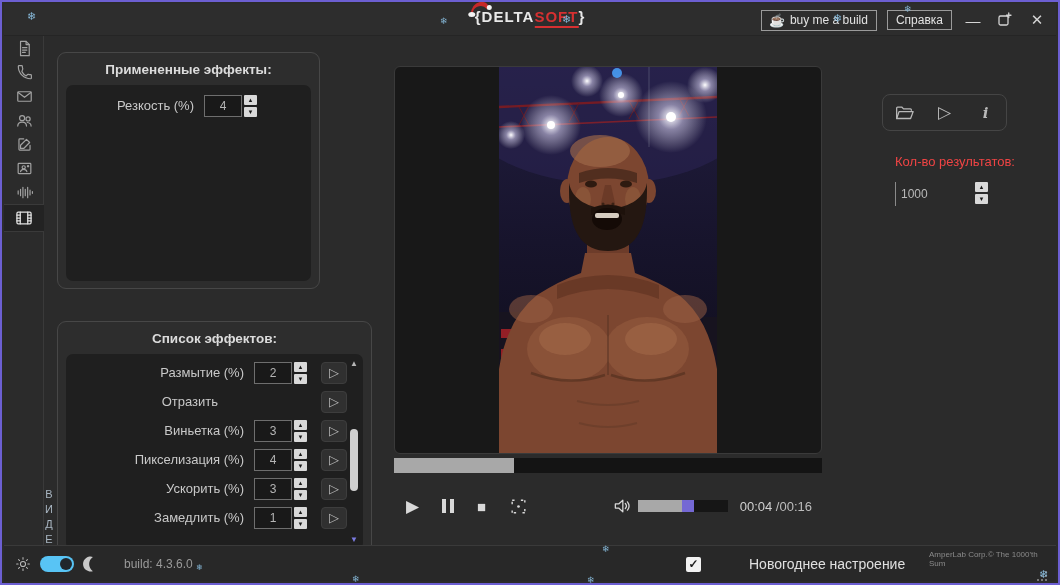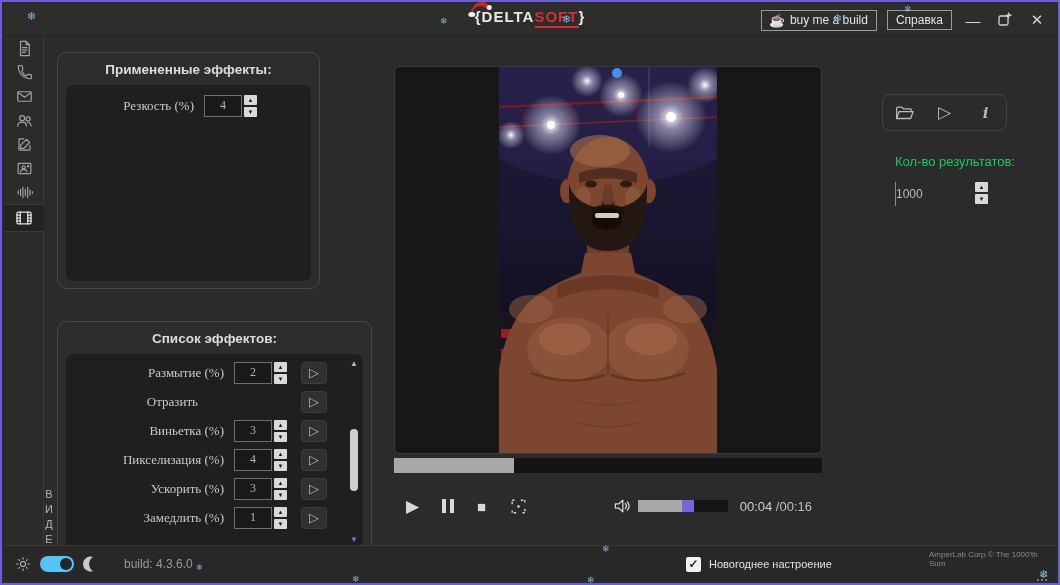--- a/index.html
+++ b/index.html
@@ -32,33 +32,33 @@
   .icn svg { stroke:#a2a2a2; fill:none; stroke-width:1.5; stroke-linecap:round; stroke-linejoin:round; }
   .icn.active { height:28px; background:#232323; border-top:1px solid #3a3a3a; border-bottom:1px solid #3a3a3a; }
   .icn.active svg { stroke:#e2e2e2; }
   .side-label { position:absolute; left:0; top:452px; width:40px; text-align:center;
     writing-mode:vertical-rl; text-orientation:upright; letter-spacing:3px;
     color:#a9b6c2; font-size:11px; left:11px; }
   
   .panel { position:absolute; border:1px solid #474747; border-radius:9px; background:#2d2d2d; }
   .panel-title { text-align:center; font-weight:bold; color:#dcdcdc; font-size:13.5px; padding-top:9px; }
   .panel-inner { position:absolute; left:8px; right:8px; top:32px; bottom:7px;
-    background:#1f1f1f; border-radius:7px;font-family:Liberation Serif, serif; }
+    background:#1f1f1f; border-radius:7px; }
   .p-applied { left:55px; top:50px; width:263px; height:237px; }
   .p-list    { left:55px; top:295px; width:315px; height:237px;margin-top:24px; }
   .fx-row { display:flex; align-items:center; height:29px; padding-right:10px; justify-content:flex-end; }
   .fx-label { color:#c9c9c9; font-size:13px; margin-right:10px; white-space:nowrap; }
   .valbox { width:38px; height:22px; background:#191919; border:1px solid #6e6e6e;
     color:#b5b5b5; font-size:12px; display:flex; align-items:center; justify-content:center; }
   .spin { display:flex; flex-direction:column; gap:2px; margin-left:2px; }
   .spin span { width:13px; height:10px; background:#d9d9d9; color:#161616; font-size:6px;
     display:flex; align-items:center; justify-content:center; border-radius:1px; }
   .playfx { width:26px; height:22px; background:#303030; border:1px solid #3d3d3d; border-radius:4px;
     color:#b9b9b9; font-size:13px; display:flex; align-items:center; justify-content:center; margin-left:14px; }
-  .p-list .panel-inner { padding-right:32px; }
+  .p-list .panel-inner { padding-right:12px; }
   .fx-row.listed { padding-right:4px; }
   .novalue { width:79px; }
   
   .sbar { position:absolute; right:3px; top:4px; bottom:4px; width:12px; display:flex;
     flex-direction:column; align-items:center; }
   .sbar .arr { color:#b5b5b5; font-size:8px; height:12px; line-height:12px; }
   .sbar .arr.down { color:#7b7be0; }
   .sbar .track { flex:1; width:8px; position:relative; }
   .sbar .thumb { position:absolute; left:0; width:8px; top:36%; height:38%;
     background:#cfcfcf; border-radius:4px; }
@@ -84,36 +84,36 @@
   .time { margin-left:12px; margin-right:10px; font-size:13px; color:#cfcfcf; white-space:nowrap; }
   .time .tot { color:#bdbdbd; }
   
   .rgroup { position:absolute; left:880px; top:92px; width:125px; height:37px;
     border:1px solid #454545; border-radius:8px; display:flex; align-items:center; justify-content:space-around; }
   .rgroup .rbtn { color:#b9b9b9; display:flex; align-items:center; justify-content:center; width:30px; height:30px; }
   .rbtn svg { stroke:#b9b9b9; fill:none; stroke-width:1.4; stroke-linecap:round; stroke-linejoin:round; }
   .rbtn.playo { font-size:17px; }
   .rbtn.info { font-family:"DejaVu Serif", serif; font-style:italic; font-weight:bold; font-size:15px; }
   .results-label { position:absolute; left:868px; top:152px; width:170px; text-align:center;
-    color:#22c55e; font-size:13px; }
+    color:#ef4444; font-size:13px; }
   .results-input { position:absolute; left:893px; top:180px; width:74px; height:24px;
     background:transparent; border:none; border-left:1px solid #8a8a8a; color:#b9b9b9;
-    font-size:12px; font-family:"Liberation Sans", sans-serif; }
+    font-size:12px; padding-left:5px; font-family:"Liberation Sans", sans-serif; }
   .results-spin { position:absolute; left:971px; top:180px; }
   
   .statusbar { position:absolute; left:2px; right:2px; bottom:2px; height:36px;
     background:#282828; border-top:1px solid #3a3a3a; }
   .sb-left { position:absolute; left:10px; top:0; height:36px; display:flex; align-items:center; gap:8px; }
   .toggle { position:relative; width:34px; height:16px; border-radius:8px; background:#58c4f5; }
   .toggle .knob { position:absolute; right:2px; top:2px; width:12px; height:12px; border-radius:50%; background:#20262c; }
   .build { color:#9a9a9a; font-size:12px; margin-left:16px; }
   .holiday { position:absolute; left:682px; top:0; height:36px; display:flex; align-items:center; gap:8px; }
   .checkbox { width:15px; height:15px; background:#f2f2f2; border-radius:2px; color:#1c1c1c;
     font-size:12px; font-weight:bold; display:flex; align-items:center; justify-content:center; }
-  .holiday-label { color:#e0e0e0; font-size:11px; }
+  .holiday-label { color:#e0e0e0; font-size:14px;margin-left:40px; }
   .lang { position:absolute; left:845px; top:0; height:36px; display:flex; align-items:center; gap:7px; }
   .lang-label { color:#e0e0e0; font-size:13px; }
   .copyright { position:absolute; left:925px; top:4px; width:125px; color:#8a8a8a; font-size:8px; }
   .grip { position:absolute; right:5px; bottom:5px; width:2px; height:2px; background:#777;
     box-shadow: -8px 8px #777, -4px 8px #777, 0 8px #777, -4px 4px #777, 0 4px #777, 0 0 #777; }
   .grip2 { position:absolute; right:4px; bottom:3px; width:10px; height:10px; }
 </style>
 </head>
 <body>
 

